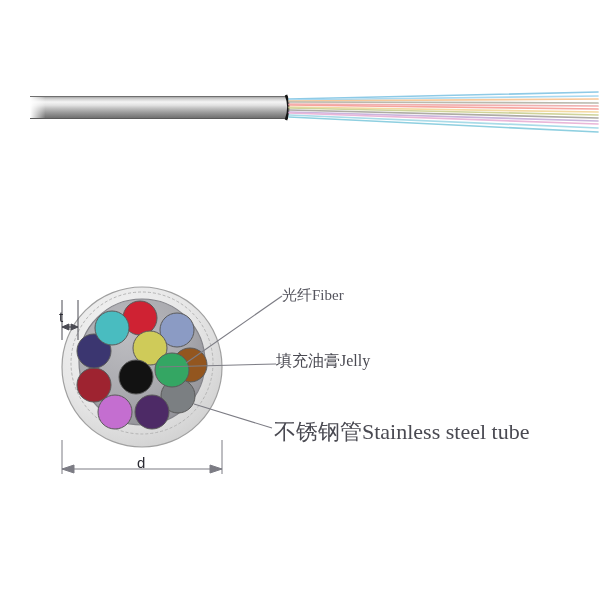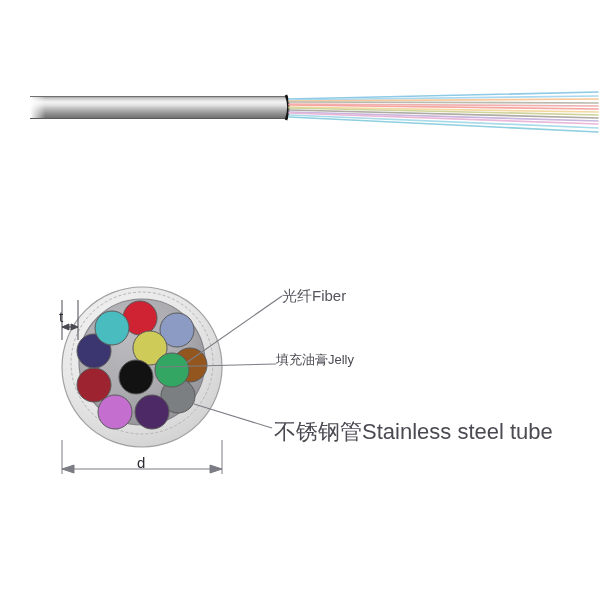--- a/index.html
+++ b/index.html
@@ -38,26 +38,26 @@
     letter-spacing: -0.5px;
     color: #111111;
     z-index: 40;
     white-space: nowrap;
     line-height: 1;
   }
   .label {
     position: absolute;
     white-space: nowrap;
     color: #4a4a52;
-    font-family: Liberation Sans, sans-serif;
+    font-family: Liberation Serif, serif;
     z-index: 20;
     line-height: 1;
   }
   #label-fiber   { left: 282px; top: 288px; font-size: 15px; color: #55555e; }
-  #label-jelly   { left: 276px; top: 353px; font-size: 13px; }
+  #label-jelly   { left: 276px; top: 353px; font-size: 16px; }
   #label-tube    { left: 274px; top: 421px; font-size: 22px; }
   .dim-letter {
     position: absolute;
     font-family: "Liberation Sans", sans-serif;
     color: #2b2b33;
     z-index: 25;
     line-height: 1;
   }
   #dim-t { left: 59px; top: 309px; font-size: 15px; }
   #dim-d { left: 137px; top: 455px; font-size: 15px; }

